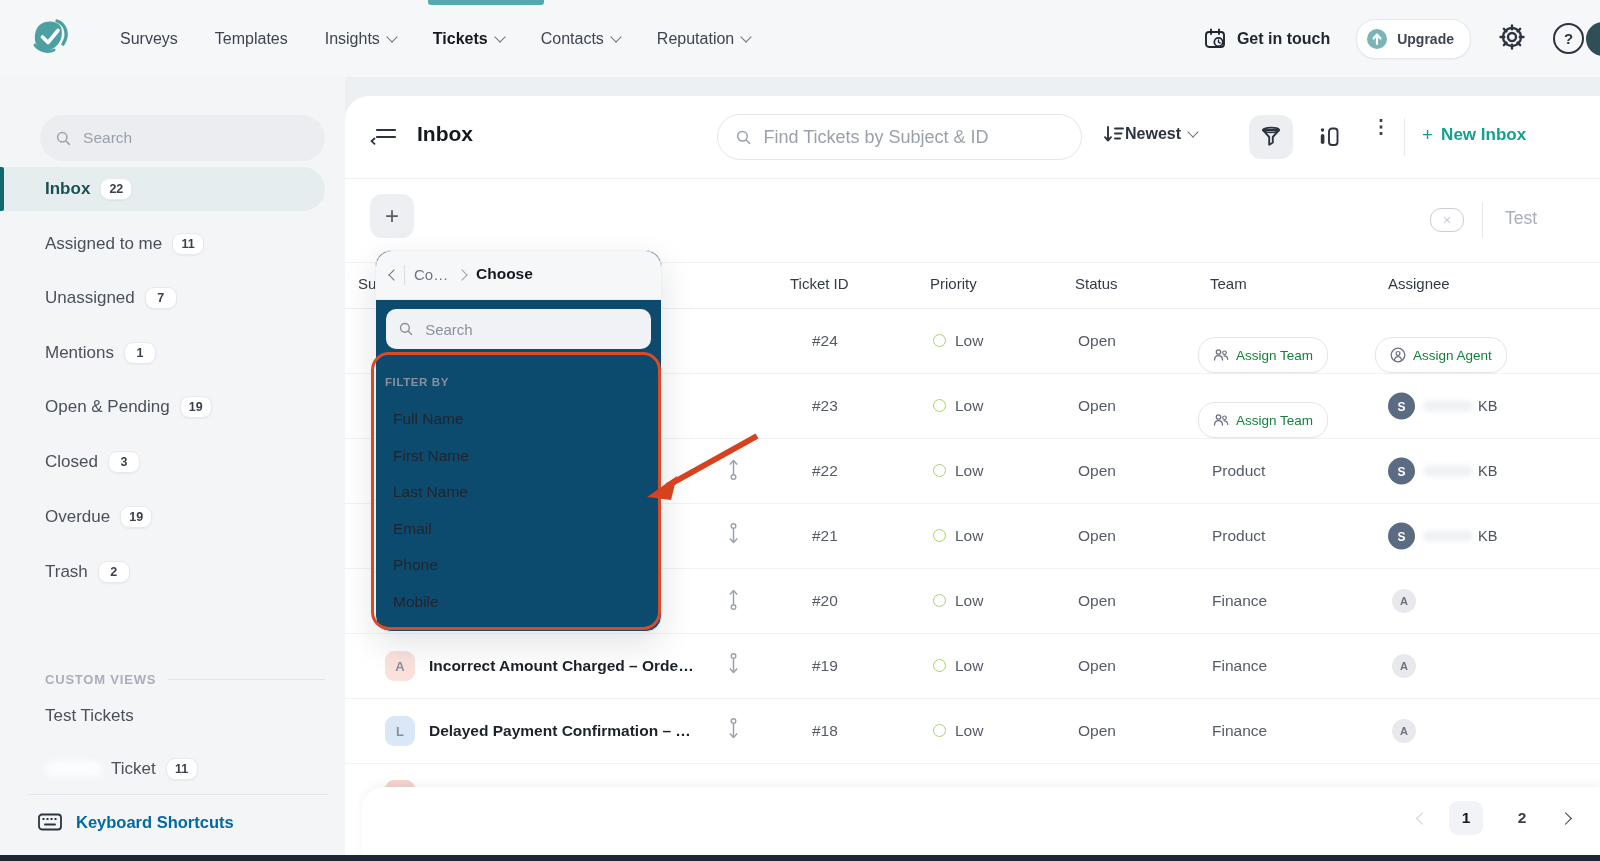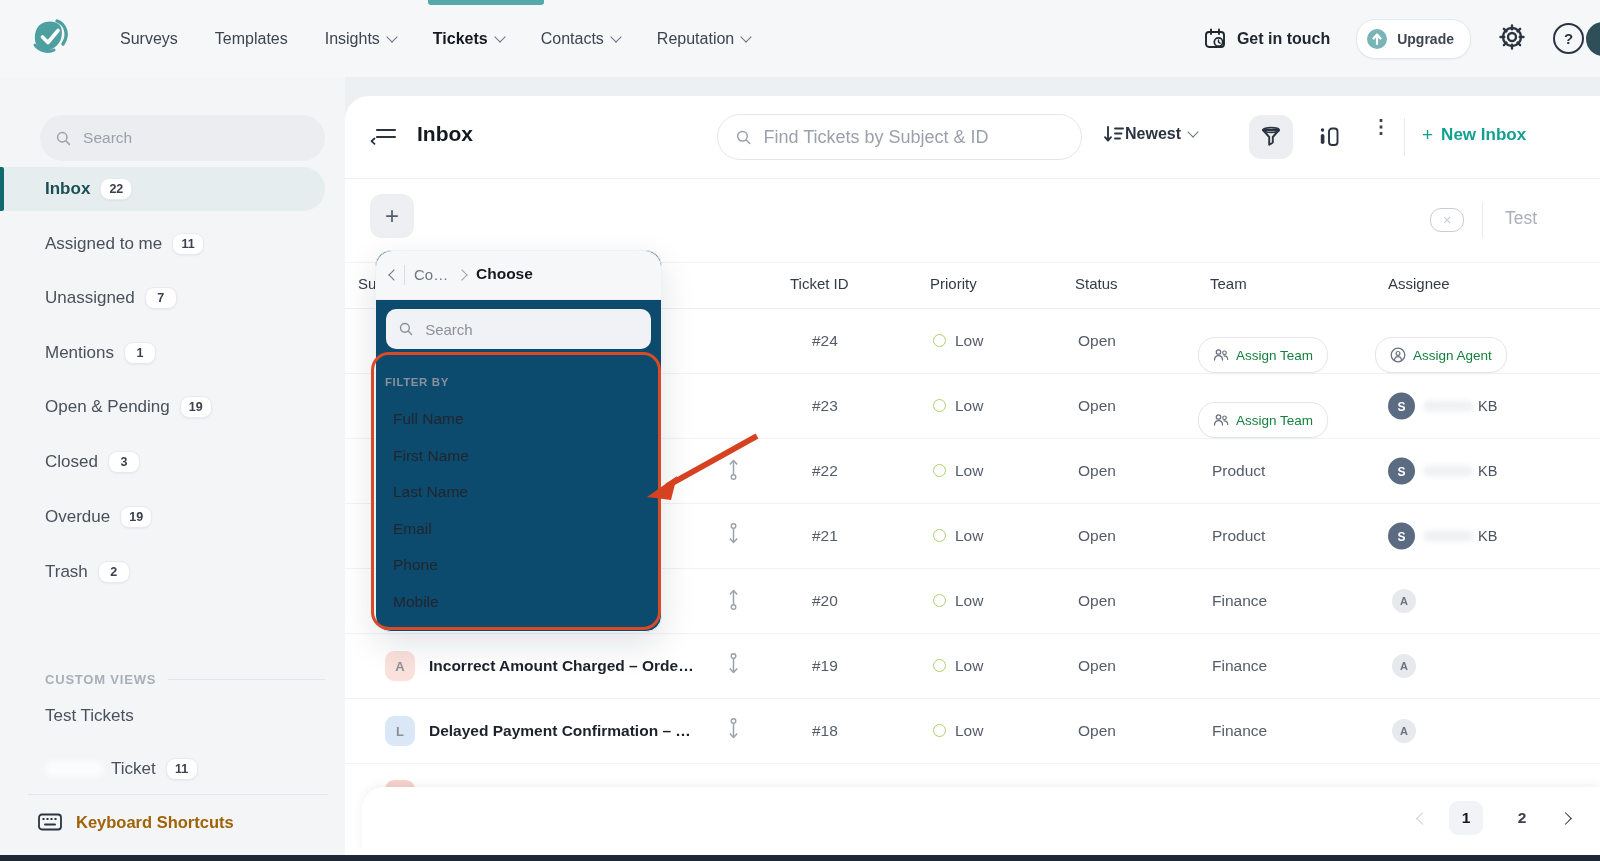--- a/index.html
+++ b/index.html
@@ -27,21 +27,21 @@
   .side-search input::placeholder{color:#9aa1ab;}
   .side-item{position:absolute;left:0;width:325px;height:44px;display:flex;align-items:center;padding-left:45px;box-sizing:border-box;font-size:17px;color:#4a515c;cursor:pointer;border-radius:0 22px 22px 0;}
   .side-item.active{background:#e5edee;color:#1c4f53;font-weight:700;}
   .side-item.active::before{content:"";position:absolute;left:0;top:0;width:4px;height:44px;background:#11696d;border-radius:0 2px 2px 0;}
   .badge{margin-left:10px;min-width:14px;text-align:center;background:#fff;border:1px solid #e7e9ed;border-radius:9px;padding:3px 8px;font-size:12.5px;font-weight:700;color:#3a414c;box-shadow:0 1px 2px rgba(16,24,40,.05);}
   .cviews{position:absolute;left:45px;top:595px;display:flex;align-items:center;width:280px;text-align:right;}
   .cviews span{font-size:13px;font-weight:700;letter-spacing:.8px;color:#a9afb8;white-space:nowrap;}
   .cviews i{flex:1;height:1px;background:#e2e5e9;margin-left:12px;}
   .smudge{display:inline-block;background:#fbfcfd;border-radius:7px;filter:blur(3px);}
   .side-div{position:absolute;left:28px;top:717px;width:300px;height:1px;background:#e2e5e9;}
-  .kbd-row{position:absolute;left:38px;top:722px;height:46px;display:flex;align-items:center;gap:14px;font-size:16.5px;font-weight:700;color:#a16207;cursor:pointer;}
+  .kbd-row{position:absolute;left:38px;top:722px;height:46px;display:flex;align-items:center;gap:14px;font-size:16.5px;font-weight:700;color:#0369a1;cursor:pointer;}
 
   
   .main-bg{position:absolute;left:345px;top:77px;width:1255px;height:778px;background:#edf0f3;}
   .card{position:absolute;left:345px;top:96px;width:1255px;height:759px;background:#ffffff;border-radius:24px 0 0 0;}
   .card-head-div{position:absolute;left:0;top:82px;width:1255px;height:1px;background:#eef0f2;}
   .collapse-ic{position:absolute;left:25px;top:26px;cursor:pointer;}
   .page-title{position:absolute;left:72px;top:26px;font-size:21px;font-weight:700;color:#14191f;}
   .find-search{position:absolute;left:372px;top:18px;width:365px;height:46px;border:1px solid #e4e6ea;border-radius:23px;display:flex;align-items:center;padding:0 18px;box-sizing:border-box;gap:10px;background:#fff;}
   .find-search input{border:0;outline:none;font-size:18px;color:#565d68;width:100%;font-family:inherit;background:transparent;}
   .find-search input::placeholder{color:#9aa1ab;}

